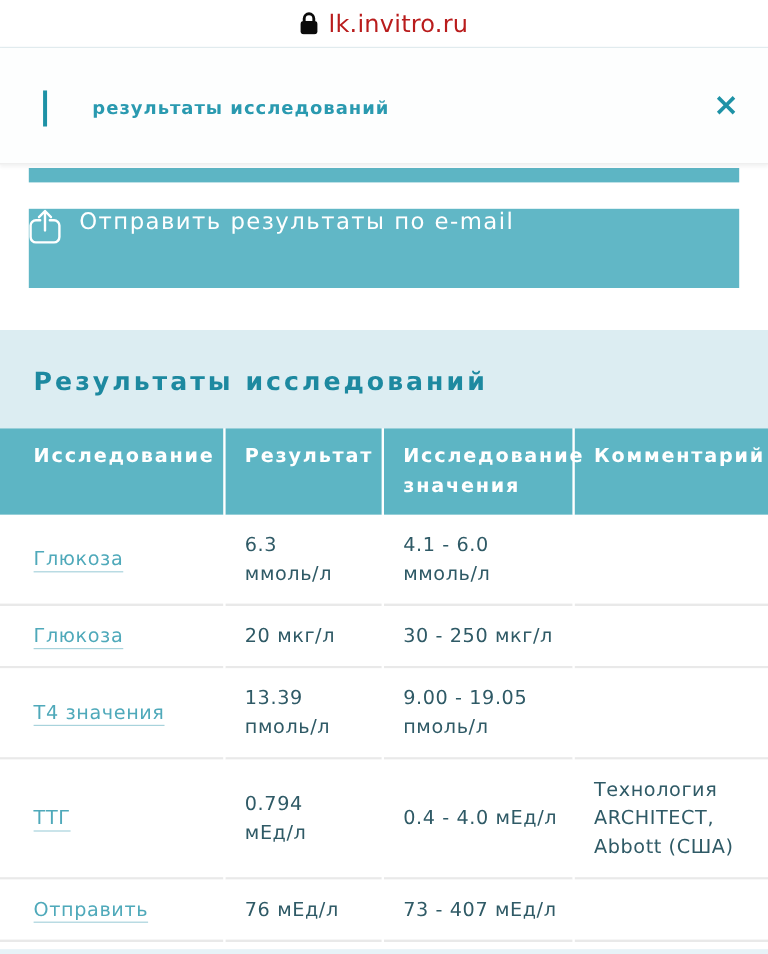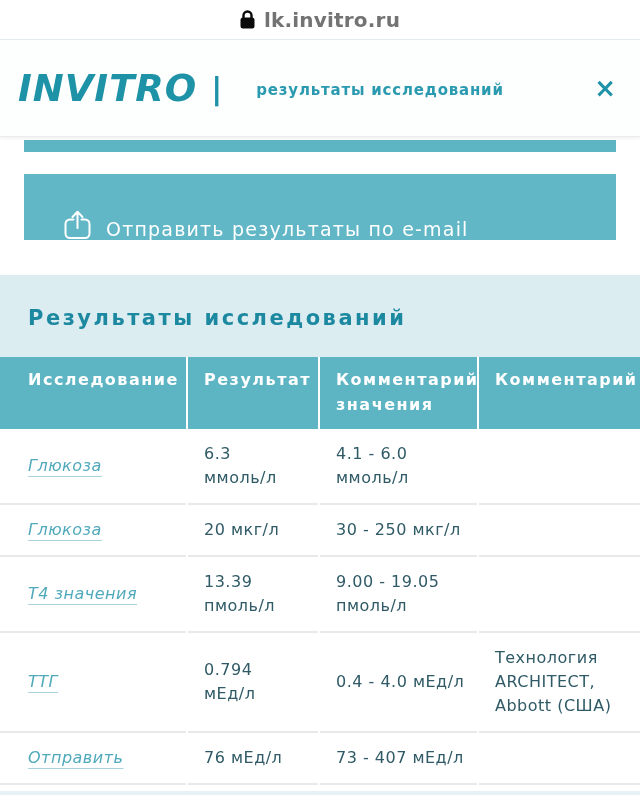--- a/index.html
+++ b/index.html
@@ -21,23 +21,22 @@
     background: #ffffff;
     display: flex;
     align-items: center;
     justify-content: center;
     gap: 9px;
     border-bottom: 1px solid #e2ecef;
   }
   .browser-bar .lock { width: 15px; height: 19px; display: inline-block; }
   .browser-bar .url {
     font-size: 20px;
-    color: #737373;
+    color: #b91c1c;
     letter-spacing: 0.2px;
-    font-weight: bold;
   }
 
   
   .app-header {
     height: 97px;
     background: #fdfefe;
     display: flex;
     align-items: center;
     padding: 0 24px 0 18px;
     border-bottom: 1px solid #ececec;
@@ -80,22 +79,21 @@
     height: 12px;
     margin: 3px 24px 0 24px;
     background: #5db5c4;
   }
   .email-button {
     margin: 22px 24px 0 24px;
     height: 66px;
     background: #61b7c6;
     color: #ffffff;
     display: flex;
-    align-items: flex-end;
-    padding-left: 40px;
+    align-items: flex-start;
     gap: 15px;
     border: none;
     width: calc(100% - 48px);
     cursor: pointer;
   }
   .email-button .share-ic { width: 27px; height: 30px; flex: 0 0 auto; }
   .email-button .label {
     font-size: 19px;
     letter-spacing: 1.2px;
     font-weight: 400;
@@ -156,21 +154,20 @@
   table.results tbody td.first { padding-left: 28px; padding-right: 14px; }
   table.results tbody td.result-col { padding-right: 22px; }
 
   a.test-link {
     color: #4fa9ba;
     text-decoration: underline;
     text-decoration-color: #a8d3dc;
     text-underline-offset: 5px;
     letter-spacing: 0.5px;
     cursor: pointer;
-    font-style: italic;
   }
 
   .bottom-strip {
     position: absolute;
     left: 0; right: 0; bottom: 0;
     height: 4px;
     background: #e7f2f7;
   }
 </style>
 </head>
@@ -182,21 +179,20 @@
     <span class="lock">
       <svg viewBox="0 0 15 19" width="15" height="19">
         <rect x="0.5" y="7.5" width="14" height="11" rx="2.5" fill="#0b0b0b"></rect>
         <path d="M3.5 8 V5.5 a4 4 0 0 1 8 0 V8" fill="none" stroke="#0b0b0b" stroke-width="2.4"></path>
       </svg>
     </span>
     <span class="url">lk.invitro.ru</span>
   </div>
 
   <div class="app-header">
-    <span class="logo">INVITRO</span>
     <span class="logo-divider">|</span>
     <span class="header-subtitle">результаты исследований</span>
     <span class="close-btn">×</span>
   </div>
 
   <div class="cut-button-bottom"></div>
 
   <button class="email-button">
     <span class="share-ic">
       <svg viewBox="0 0 27 30" width="27" height="30">
@@ -215,21 +211,21 @@
     <colgroup>
       <col class="c1">
         <col class="c2">
         <col class="c3">
         <col class="c4">
     </colgroup>
     <thead>
       <tr>
         <th class="first">Исследование</th>
         <th>Результат</th>
-        <th>Комментарий значения</th>
+        <th>Исследование значения</th>
         <th>Комментарий</th>
       </tr>
     </thead>
     <tbody>
       <tr>
         <td class="first"><a class="test-link">Глюкоза</a></td>
         <td class="result-col">6.3 ммоль/л</td>
         <td>4.1 - 6.0 ммоль/л</td>
         <td></td>
       </tr>

